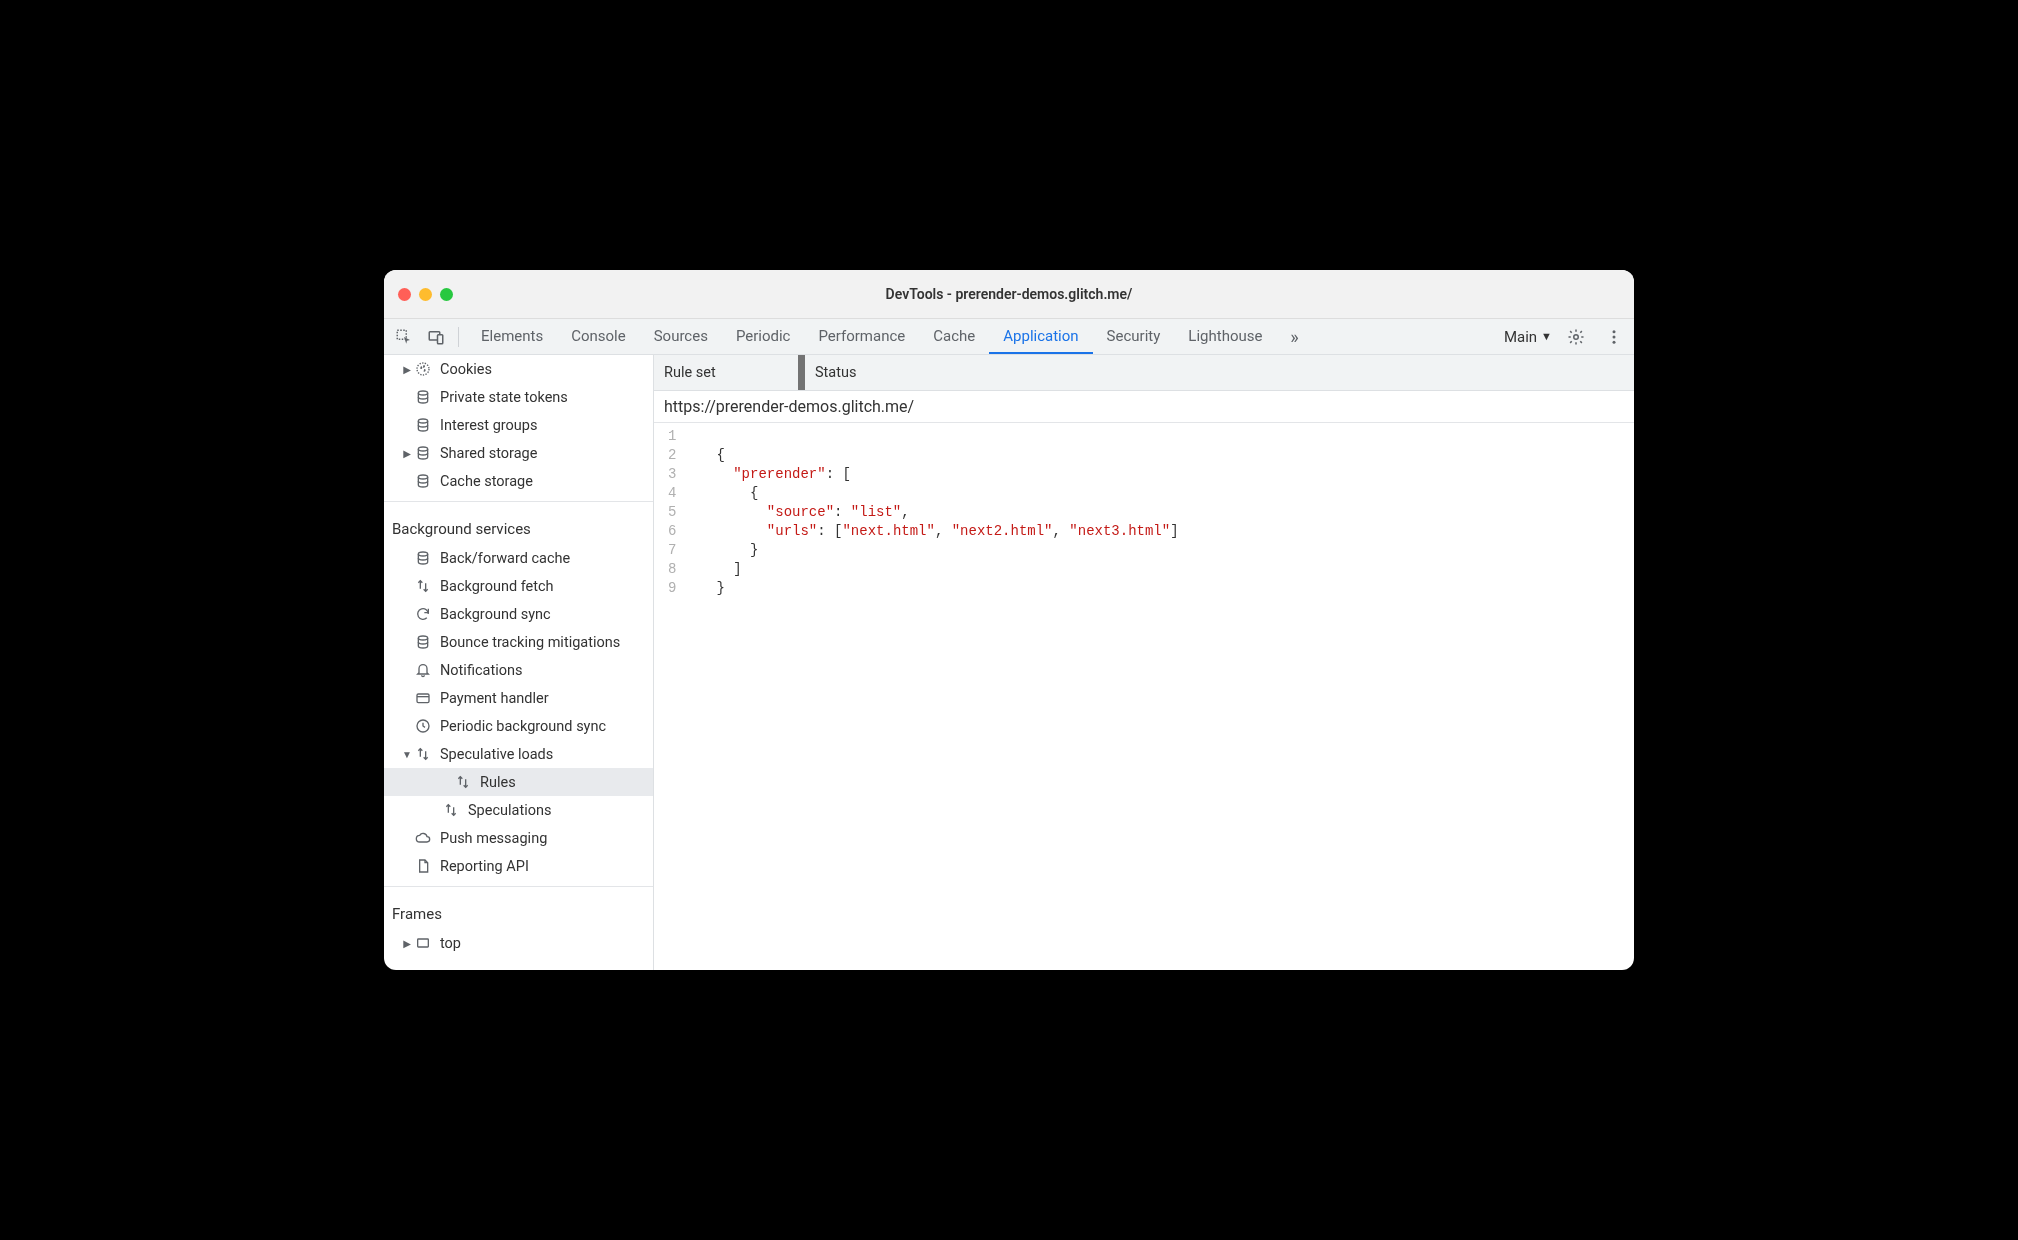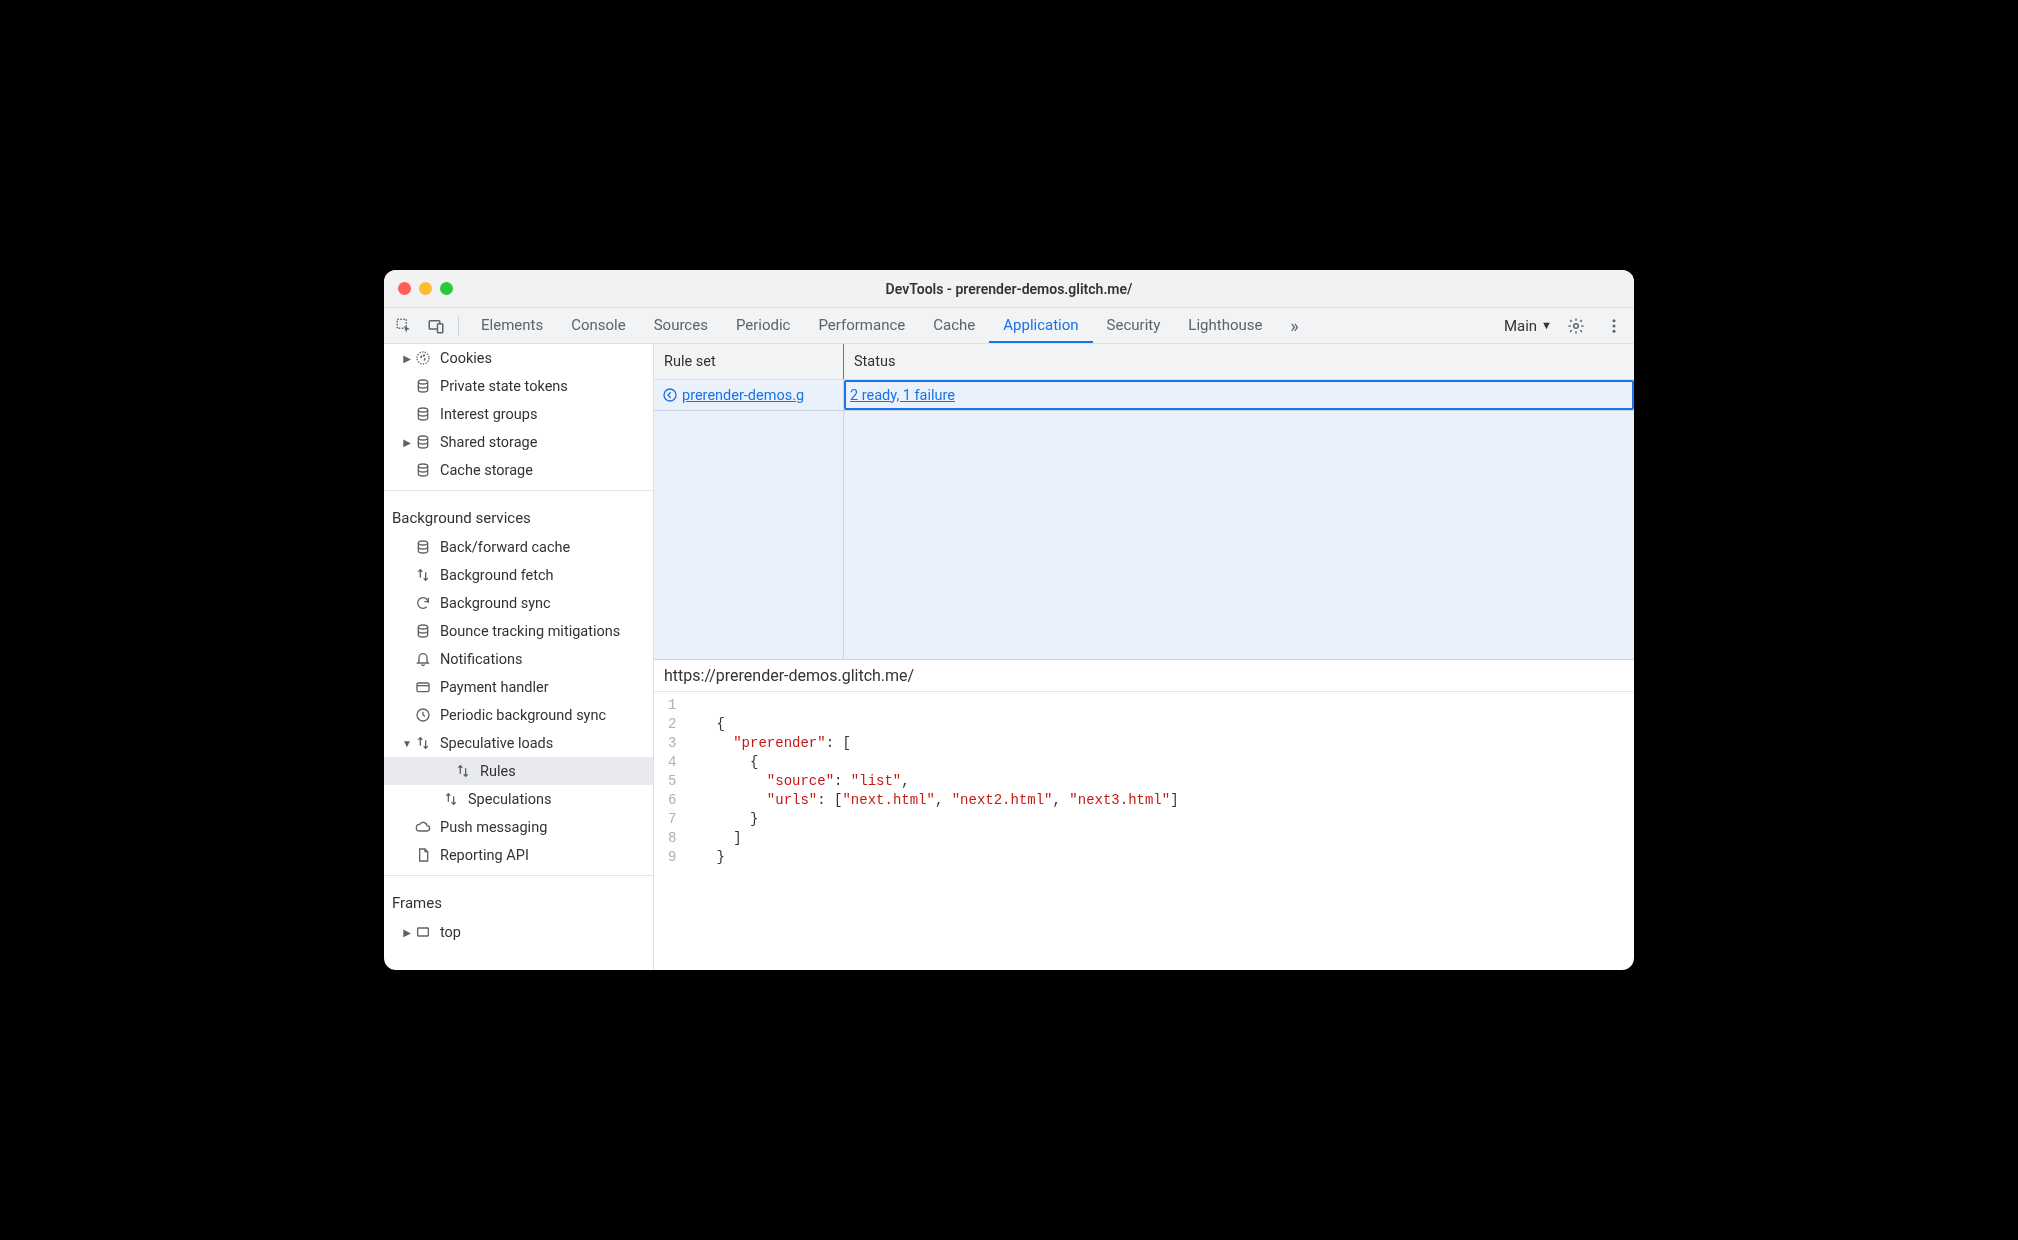--- a/index.html
+++ b/index.html
@@ -19,21 +19,21 @@
     height: 700px;
     background: #fff;
     border-radius: 12px;
     overflow: hidden;
     box-shadow: 0 20px 60px rgba(0,0,0,0.5);
     display: flex;
     flex-direction: column;
   }
   
   .titlebar {
-    height: 38px;
+    height: 49px;
     background: #f2f2f2;
     border-bottom: 1px solid #ddd;
     display: flex;
     align-items: center;
     position: relative;
   }
   .traffic {
     display: flex;
     gap: 8px;
     padding-left: 14px;
@@ -150,21 +150,21 @@
   }
   .grid-header {
     display:flex;
     height:36px;
     align-items:center;
     background:#f1f3f4;
     border-bottom:1px solid #dde0e3;
     font-size:14.5px;
     color:#333;
   }
-  .col-rule { width:190px; padding-left:10px; border-right:1px solid #737373; height:100%; display:flex; align-items:center;}
+  .col-rule { width:151px; padding-left:10px; border-right:7px solid #737373; height:100%; display:flex; align-items:center;}
   .col-status { flex:1; padding-left:10px;}
   .grid-body {
     flex:1;
     background:#eaf1fb;
     display:flex;
     flex-direction:column;
     border-bottom:1px solid #cbd4e2;
     min-height: 0;
     overflow:hidden;
   }
@@ -489,35 +489,20 @@
           </span>
           <span>top</span>
         </div>
       </div>
 
     <div class="main">
       <div class="grid-header">
         <div class="col-rule">Rule set</div>
         <div class="col-status">Status</div>
       </div>
-      <div class="grid-body">
-        <div class="grid-row">
-          <div class="rule-cell">
-            <svg width="16" height="16" viewBox="0 0 24 24" fill="none" stroke="#1a73e8" stroke-width="2">
-              <circle cx="12" cy="12" r="9"></circle>
-                <path d="M13 8l-4 4 4 4"></path>
-            </svg>
-            <span style="overflow:hidden; text-overflow:ellipsis;">prerender-demos.g</span>
-          </div>
-          <div class="status-cell">
-            <span>2 ready, 1 failure</span>
-          </div>
-        </div>
-        <div class="grid-filler"></div>
-      </div>
       <div class="detail-url">https://prerender-demos.glitch.me/</div>
       <div class="code-area">
         <div class="line-numbers" id="gutter">
             <div>1</div>
             <div>2</div>
             <div>3</div>
             <div>4</div>
             <div>5</div>
             <div>6</div>
             <div>7</div>

